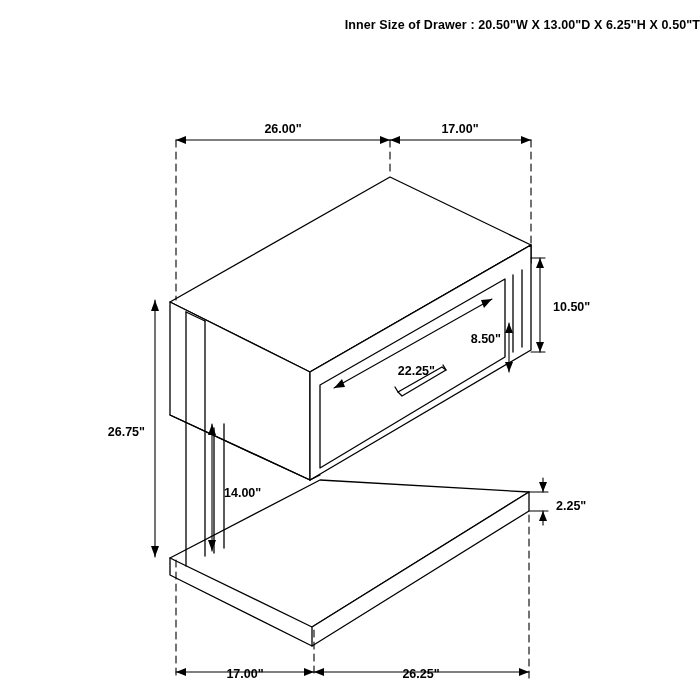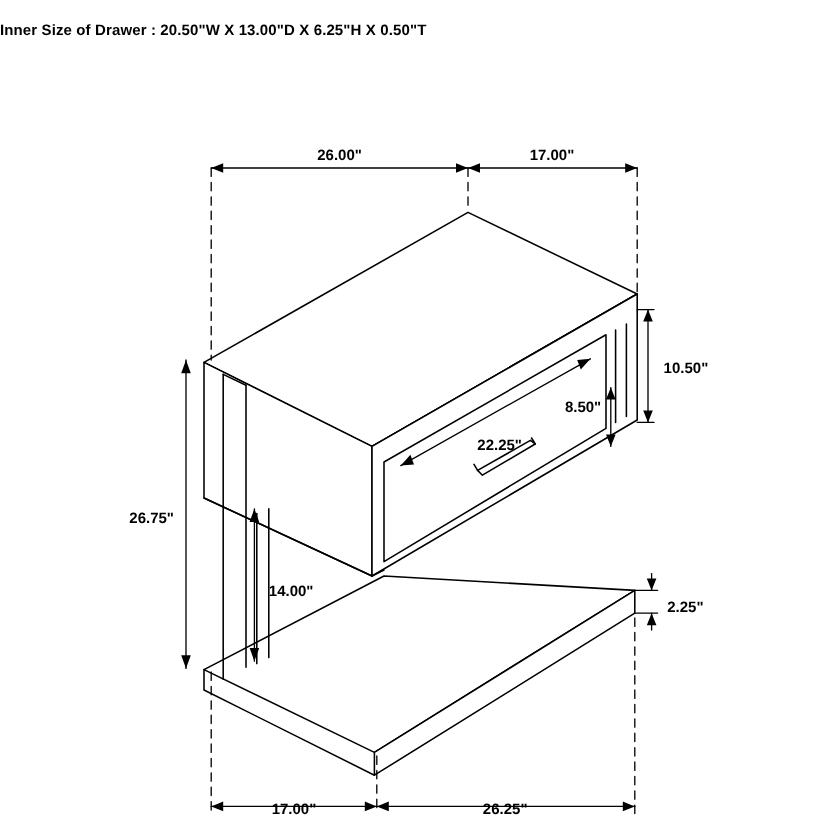--- a/index.html
+++ b/index.html
@@ -18,21 +18,21 @@
   .page {
     position: relative;
     width: 700px;
     height: 700px;
   }
   .title {
     position: absolute;
     top: 18px;
     left: 0;
     width: 700px;
-    text-align: left;
+    text-align: right;
     font-size: 12.5px;
     font-weight: bold;
     letter-spacing: 0.1px;
     color: #000;
   }
   svg.diagram {
     position: absolute;
     top: 0;
     left: 0;
     width: 700px;

